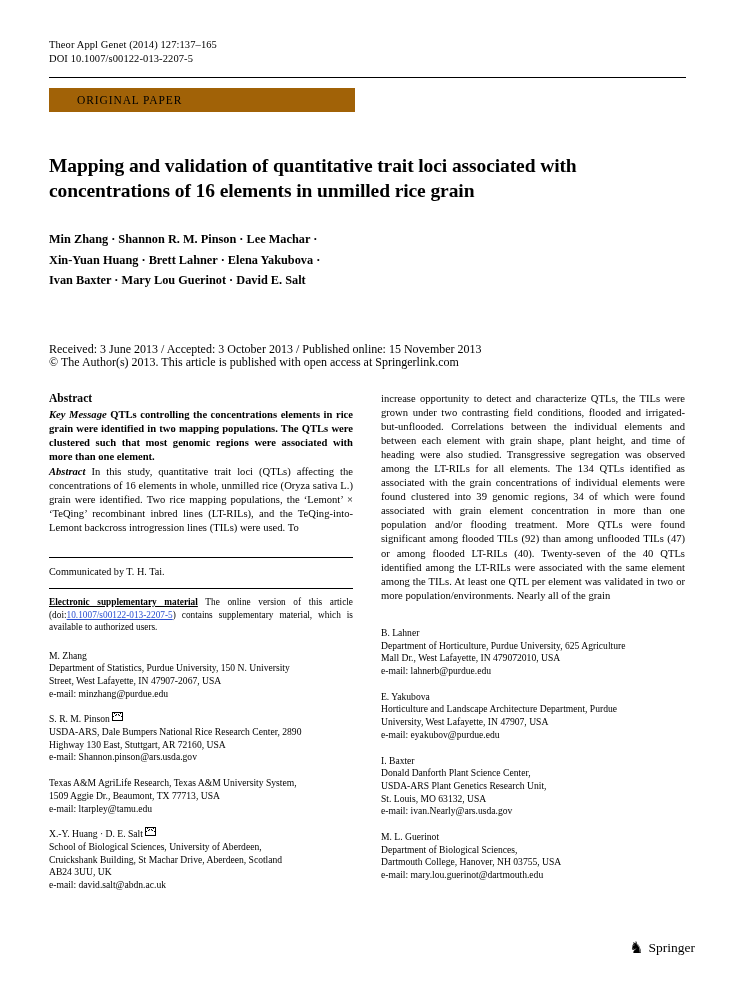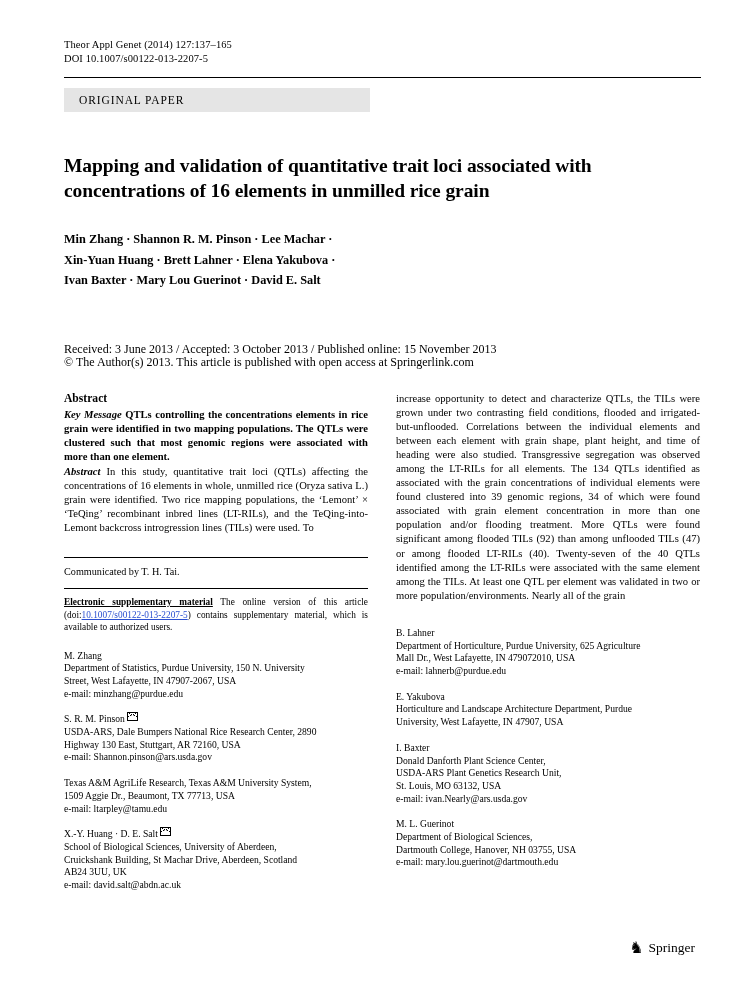--- a/index.html
+++ b/index.html
@@ -18,43 +18,43 @@
   .page {
     position: absolute;
     left: 0; top: 0;
     width: 753px;
     height: 1000px;
     padding: 0;
     box-sizing: border-box;
   }
   .content {
     position: absolute;
-    left: 64px;
+    left: 49px;
     top: 38px;
     width: 637px;
   }
 
   
   .journal-line {
     font-size: 10.5px;
     line-height: 14px;
     letter-spacing: 0.1px;
   }
   .header-rule {
     border-top: 1.4px solid #000;
     margin-top: 11px;
   }
   .paper-type-band {
     margin-top: 10px;
-    background: #e5e5e5;
+    background: #a16207;
     width: 306px;
     height: 24px;
     display: flex;
     align-items: center;
-    padding-left: 15px;
+    padding-left: 28px;
     box-sizing: border-box;
     font-size: 11.5px;
     letter-spacing: 0.9px;
   }
 
   
   .title {
     margin-top: 41px;
     font-size: 19.5px;
     font-weight: bold;
@@ -271,20 +271,21 @@
             <div><span class="nm">B. Lahner</span></div>
             <div>Department of Horticulture, Purdue University, 625 Agriculture</div>
             <div>Mall Dr., West Lafayette, IN 479072010, USA</div>
             <div>e-mail: lahnerb@purdue.edu</div>
           </div>
 
           <div class="affil">
             <div><span class="nm">E. Yakubova</span></div>
             <div>Horticulture and Landscape Architecture Department, Purdue</div>
             <div>University, West Lafayette, IN 47907, USA</div>
+            <div>e-mail: eyakubov@purdue.edu</div>
           </div>
 
           <div class="affil">
             <div><span class="nm">I. Baxter</span></div>
             <div>Donald Danforth Plant Science Center,</div>
             <div>USDA-ARS Plant Genetics Research Unit,</div>
             <div>St. Louis, MO 63132, USA</div>
             <div>e-mail: ivan.Nearly@ars.usda.gov</div>
           </div>
 

